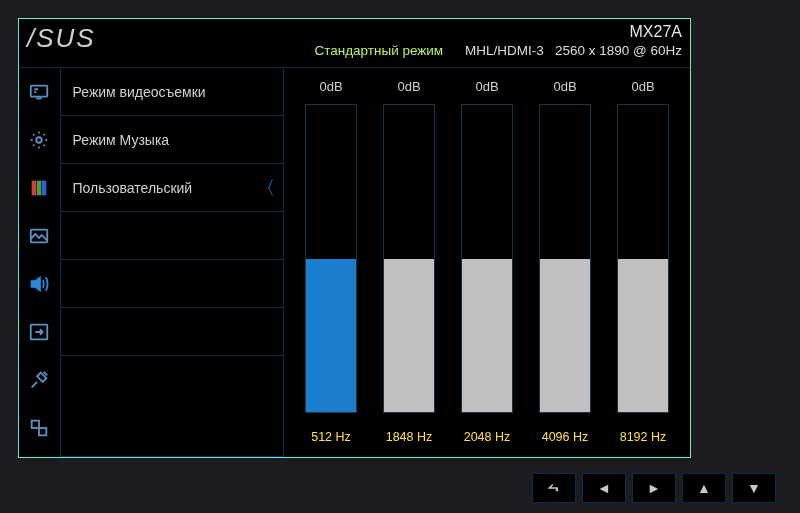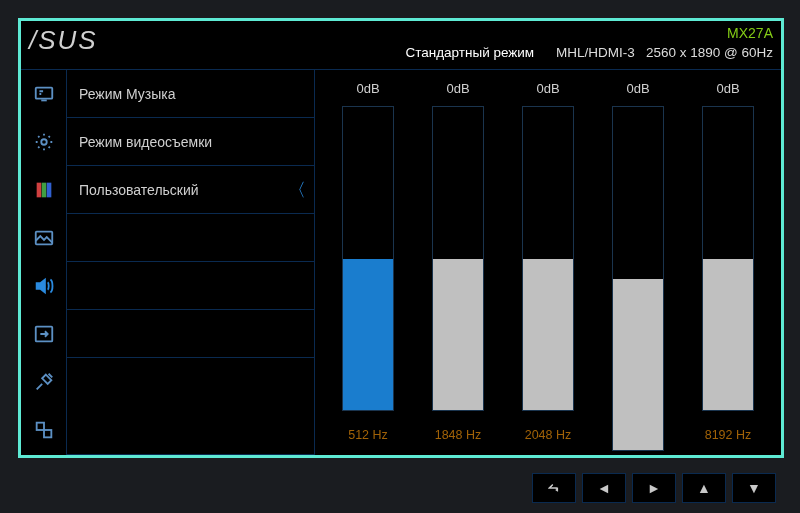--- a/index.html
+++ b/index.html
@@ -8,55 +8,55 @@
     font-family: Arial, Helvetica, sans-serif;
     width: 800px;
     height: 513px;
     overflow: hidden;
     color: #c8c8c8;
   }
   .osd {
     position: absolute;
     left: 18px;
     top: 18px;
-    width: 766px;
+    width: 673px;
     height: 440px;
     background: #000;
-    border: 3px solid #5eead4;
+    border: 1px solid #5eead4;
   }
   .header {
     height: 48px;
     position: relative;
   }
   .logo {
     position: absolute;
     left: 8px;
     top: 4px;
     font-family: Impact, "Arial Black", sans-serif;
     font-style: italic;
     font-size: 26px;
     letter-spacing: 2px;
     color: #d0d0d0;
   }
   .model {
     position: absolute;
     right: 8px;
     top: 4px;
-    font-size: 14px;
-    color: #84cc16;
+    font-size: 16px;
+    color: #e5e5e5;
   }
   .header-line2 {
     position: absolute;
     right: 8px;
     top: 24px;
     font-size: 13.5px;
     color: #dcdcdc;
   }
   .mode-label {
-    color: #ffffff;
+    color: #bef264;
     margin-right: 18px;
   }
   .body {
     display: flex;
     height: calc(100% - 48px);
     border-top: 1px solid #0a2a50;
   }
   .sidebar {
     width: 46px;
     border-right: 1px solid #0a2a50;
@@ -158,21 +158,21 @@
   }
   .eq-fill.active {
     background: #1a7dce;
   }
   .eq-hz {
     height: 40px;
     display: flex;
     align-items: center;
     justify-content: center;
     font-size: 12.5px;
-    color: #a16207;
+    color: #fde047;
   }
   
   .bottom-nav {
     position: absolute;
     right: 24px;
     bottom: 10px;
     display: flex;
     gap: 6px;
   }
   .nav-btn {
@@ -253,24 +253,24 @@
       <div class="sidebar-item">
         <svg viewBox="0 0 24 24" fill="none" stroke="currentColor" stroke-width="2">
             <rect x="4" y="4" width="8" height="8"></rect>
             <rect x="12" y="12" width="8" height="8"></rect>
           </svg>
       </div>
     </div>
 
     <div class="menu">
       <div class="menu-item">
+        <span>Режим видеосъемки</span>
+      </div>
+      <div class="menu-item">
         <span>Режим Музыка</span>
-      </div>
-      <div class="menu-item">
-        <span>Режим видеосъемки</span>
       </div>
       <div class="menu-item">
         <span>Пользовательский</span>
         <span class="caret">〈</span>
       </div>
       <div class="menu-row-empty"></div>
       <div class="menu-row-empty"></div>
       <div class="menu-row-empty"></div>
       <div class="menu-spacer"></div>
     </div>
@@ -296,20 +296,21 @@
             <div class="eq-bar">
               <div class="eq-fill" style="height: 50%;"></div>
             </div>
             <div class="eq-hz">2048 Hz</div>
           </div>
           <div class="eq-col">
             <div class="eq-db">0dB</div>
             <div class="eq-bar">
               <div class="eq-fill" style="height: 50%;"></div>
             </div>
+            <div class="eq-hz">4096 Hz</div>
           </div>
           <div class="eq-col">
             <div class="eq-db">0dB</div>
             <div class="eq-bar">
               <div class="eq-fill" style="height: 50%;"></div>
             </div>
             <div class="eq-hz">8192 Hz</div>
           </div>
         </div>
     </div>

